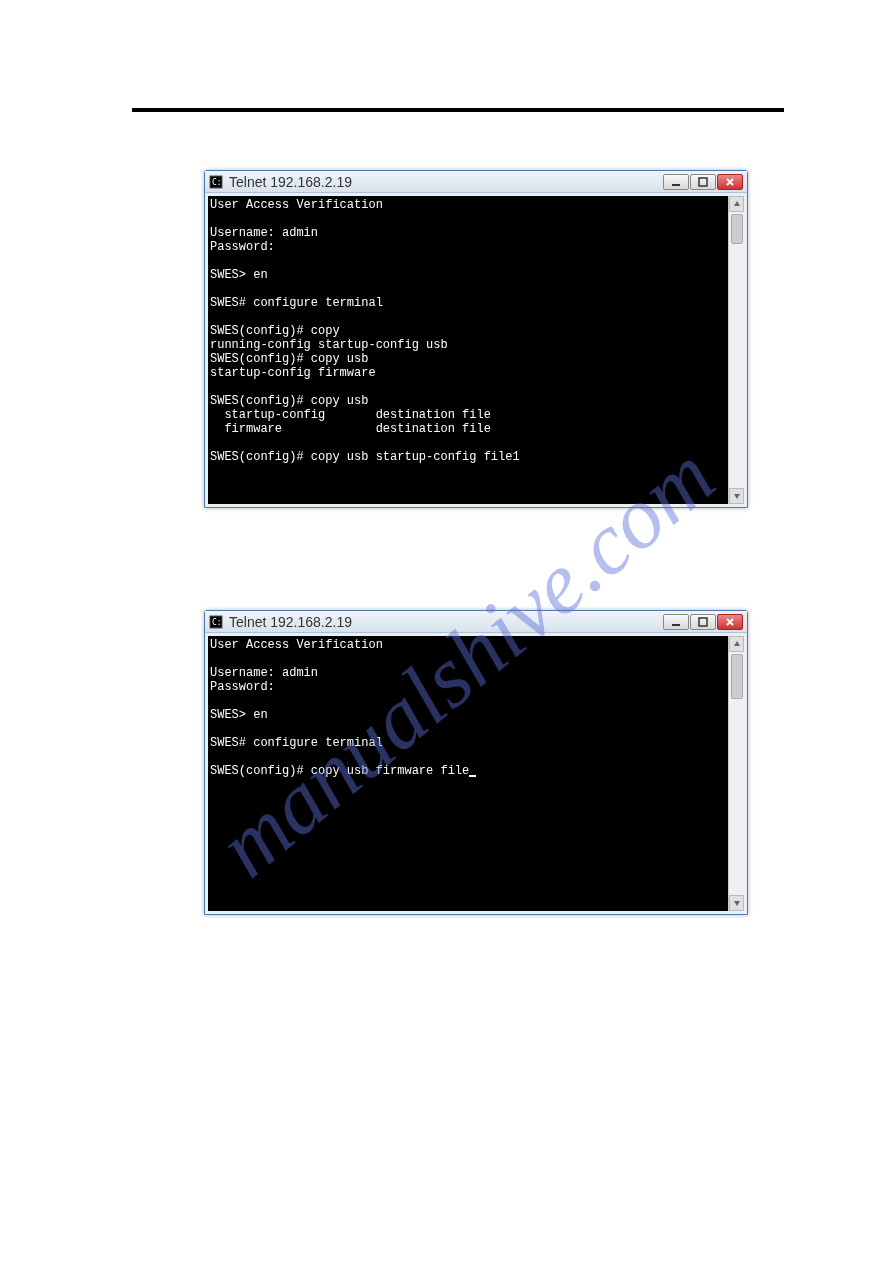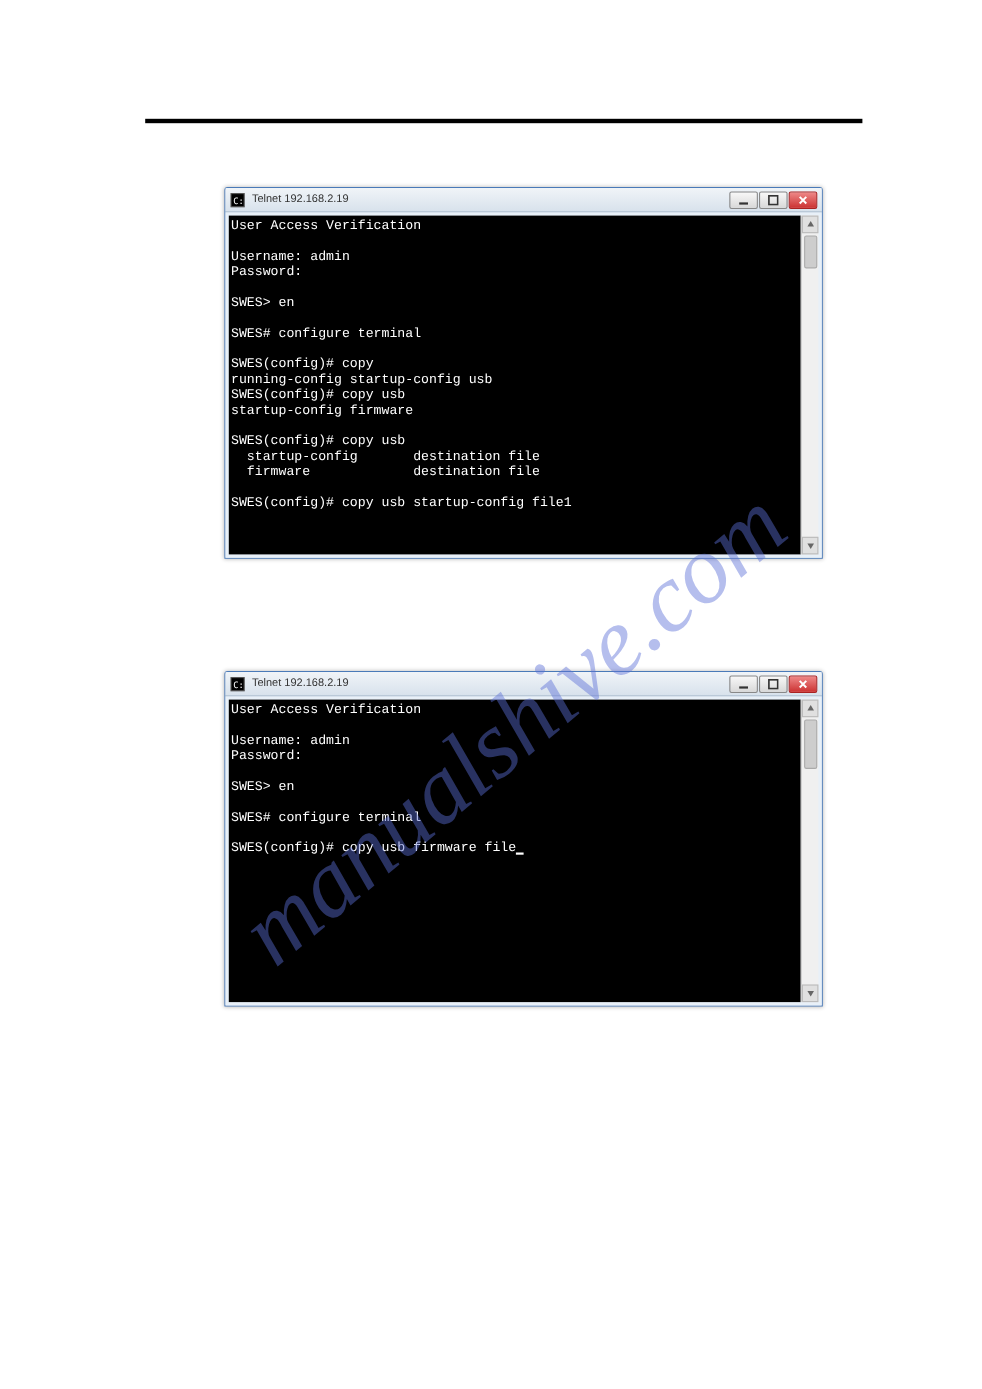--- a/index.html
+++ b/index.html
@@ -51,21 +51,21 @@
   }
   .titlebar-icon {
     width: 14px; height: 14px;
     margin-right: 6px;
     display: inline-flex;
     align-items: center;
     justify-content: center;
   }
   .titlebar-icon svg { width: 14px; height: 14px; }
   .titlebar-text {
-    font-size: 10px;
+    font-size: 14px;
     color: #333;
     flex: 1;
   }
   .win-buttons {
     display: flex;
     gap: 0;
   }
   .win-btn {
     width: 26px;
     height: 16px;

